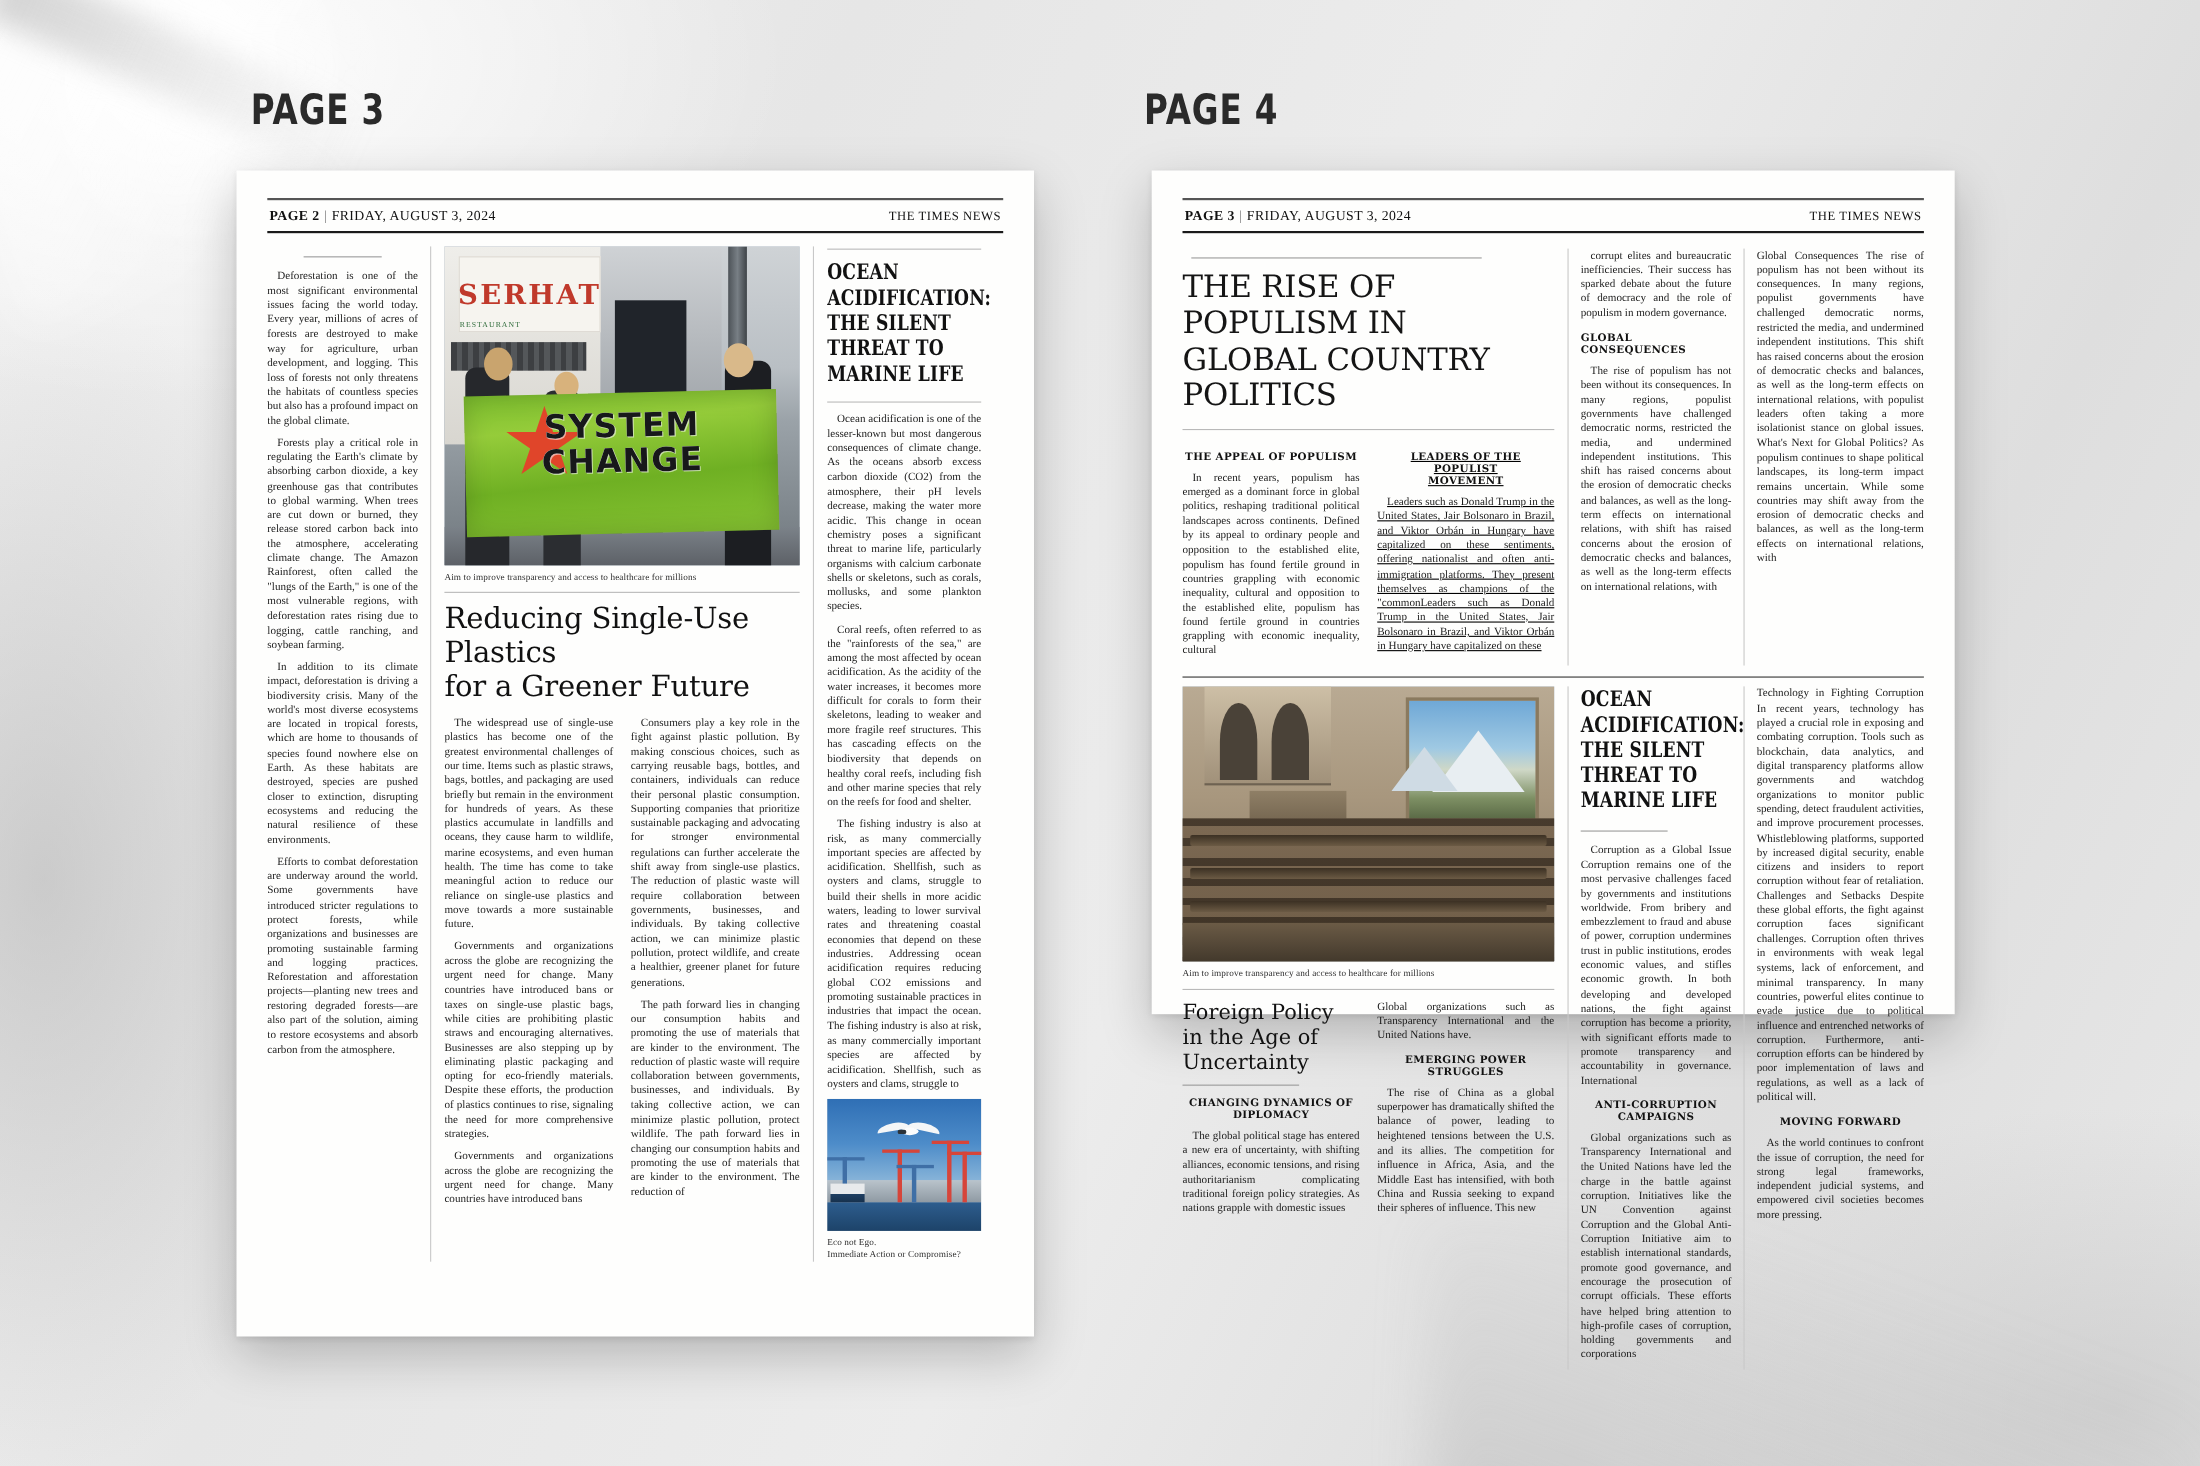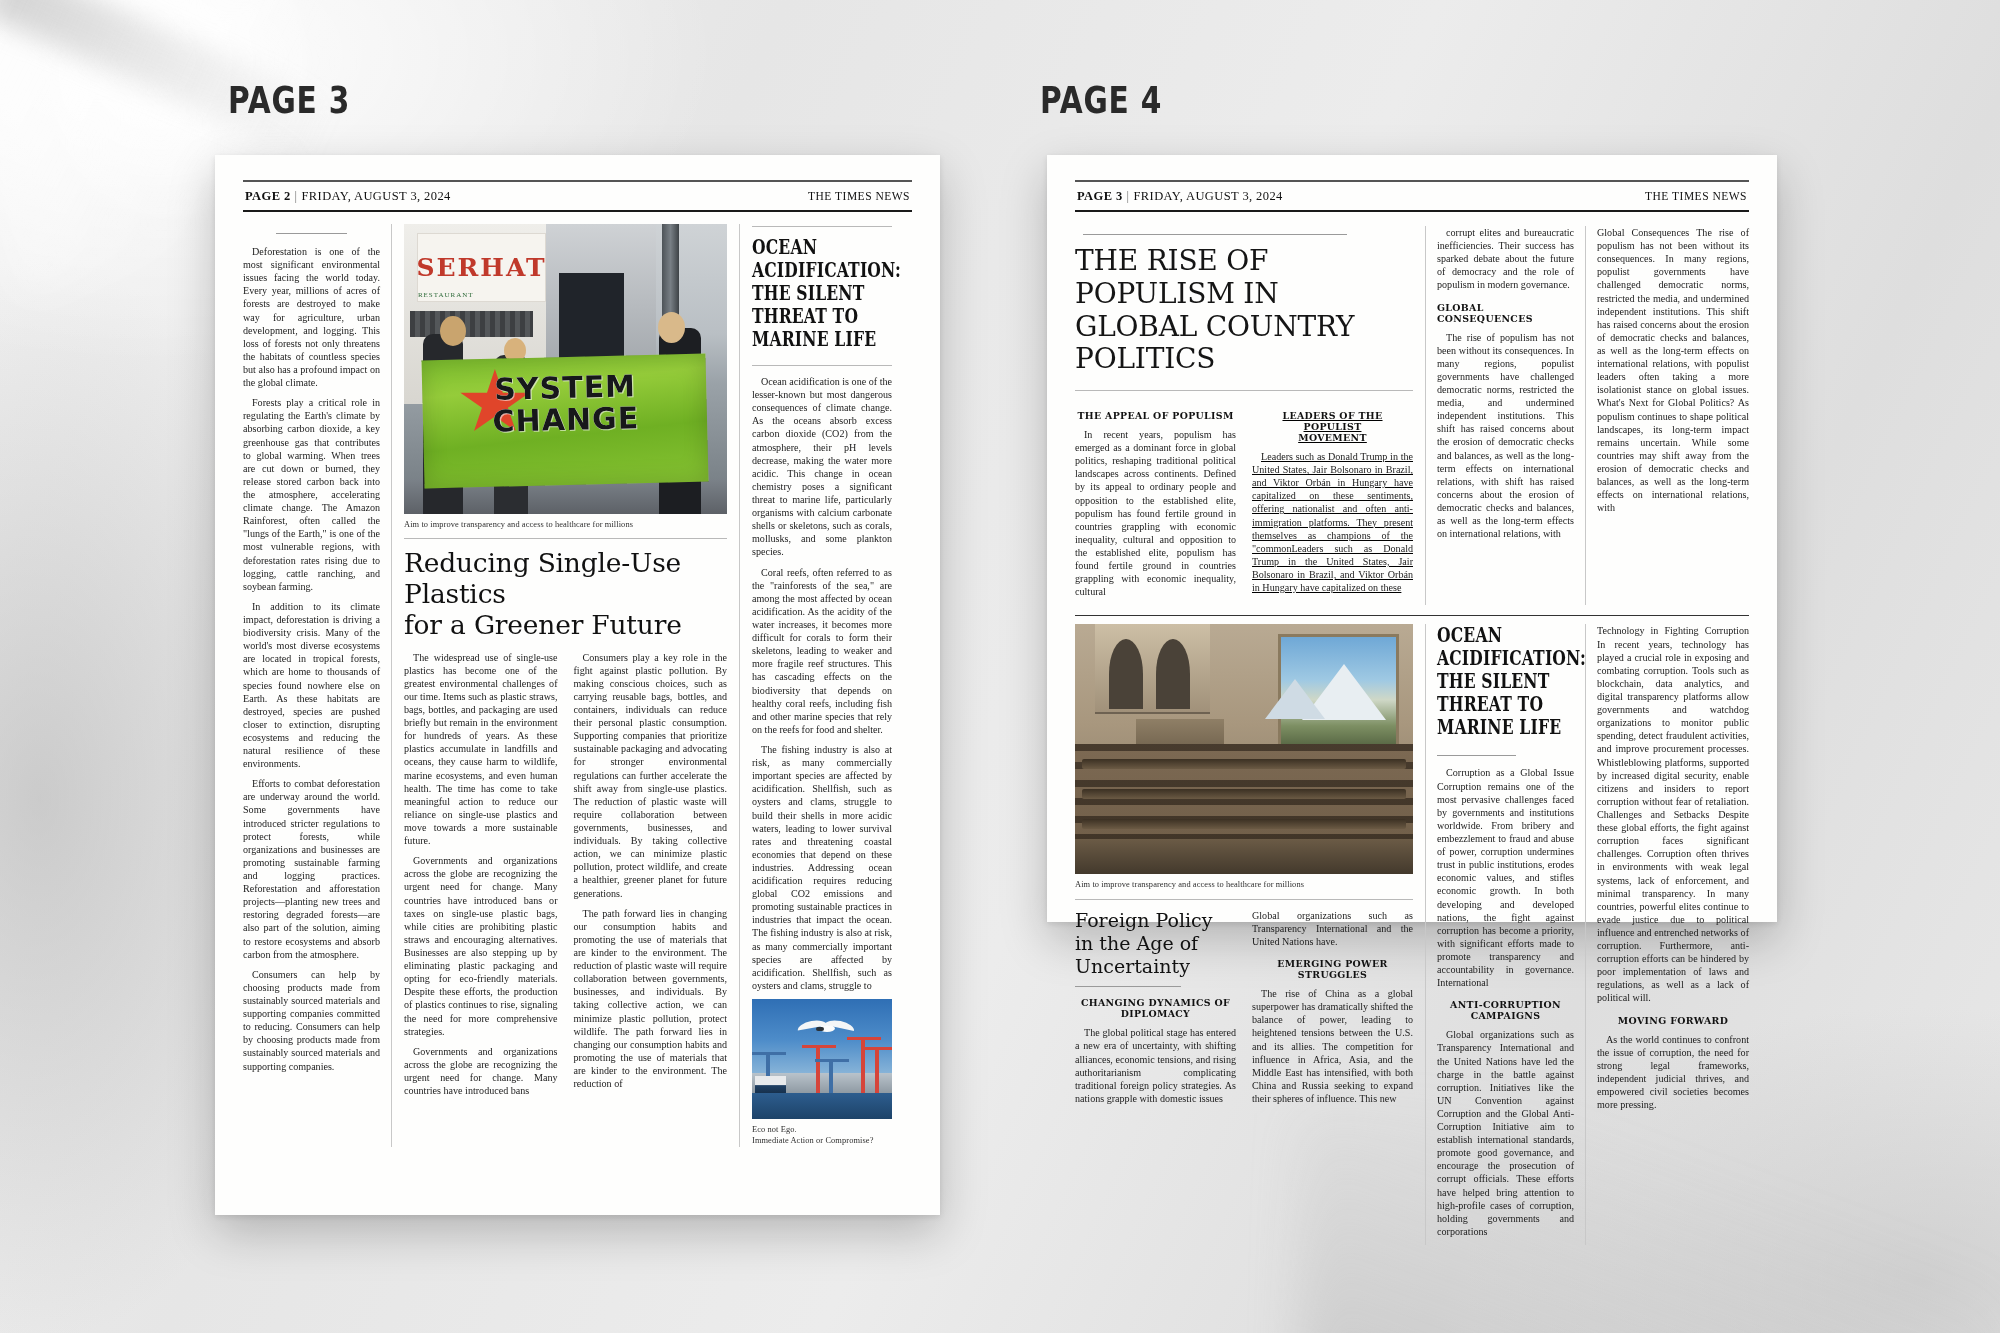--- a/index.html
+++ b/index.html
@@ -360,21 +360,20 @@
 
     <div class="cols" style="margin-top:12px;">
 
       <div class="col" style="width:148px; padding-right:11px;">
         <hr class="hr-short">
         <div>
           <p class="body">Deforestation is one of the most significant environmental issues facing the world today. Every year, millions of acres of forests are destroyed to make way for agriculture, urban development, and logging. This loss of forests not only threatens the habitats of countless species but also has a profound impact on the global climate.</p>
           <p class="body">Forests play a critical role in regulating the Earth's climate by absorbing carbon dioxide, a key greenhouse gas that contributes to global warming. When trees are cut down or burned, they release stored carbon back into the atmosphere, accelerating climate change. The Amazon Rainforest, often called the "lungs of the Earth," is one of the most vulnerable regions, with deforestation rates rising due to logging, cattle ranching, and soybean farming.</p>
           <p class="body">In addition to its climate impact, deforestation is driving a biodiversity crisis. Many of the world's most diverse ecosystems are located in tropical forests, which are home to thousands of species found nowhere else on Earth. As these habitats are destroyed, species are pushed closer to extinction, disrupting ecosystems and reducing the natural resilience of these environments.</p>
           <p class="body">Efforts to combat deforestation are underway around the world. Some governments have introduced stricter regulations to protect forests, while organizations and businesses are promoting sustainable farming and logging practices. Reforestation and afforestation projects—planting new trees and restoring degraded forests—are also part of the solution, aiming to restore ecosystems and absorb carbon from the atmosphere.</p>
-          <p class="body">Consumers can help by choosing products made from sustainably sourced materials and supporting companies committed to reducing. Consumers can help by choosing products made from sustainably sourced materials and supporting companies.</p>
         </div>
       </div>
 
       <div class="col rule-l" style="width:348px; padding:0 12px;">
 
         <div class="photo" id="photo-protest">
           <div class="sky"></div>
           <div class="bldg-left"></div>
           <div class="bldg-mid"></div>
           <div class="door"></div>
@@ -542,18 +541,18 @@
         <h2 class="condensed-head">OCEAN ACIDIFICATION:<br>THE SILENT THREAT TO<br>MARINE LIFE</h2>
         <hr class="hr-short-l" style="width:58%; margin-top:16px;">
         <p class="body">Corruption as a Global Issue Corruption remains one of the most pervasive challenges faced by governments and institutions worldwide. From bribery and embezzlement to fraud and abuse of power, corruption undermines trust in public institutions, erodes economic values, and stifles economic growth. In both developing and developed nations, the fight against corruption has become a priority, with significant efforts made to promote transparency and accountability in governance. International</p>
         <h3 class="sub">ANTI-CORRUPTION<br>CAMPAIGNS</h3>
         <p class="body">Global organizations such as Transparency International and the United Nations have led the charge in the battle against corruption. Initiatives like the UN Convention against Corruption and the Global Anti-Corruption Initiative aim to establish international standards, promote good governance, and encourage the prosecution of corrupt officials. These efforts have helped bring attention to high-profile cases of corruption, holding governments and corporations</p>
       </div>
 
       <div class="col rule-l" style="width:164px; padding-left:11px;">
         <p class="body noind">Technology in Fighting Corruption In recent years, technology has played a crucial role in exposing and combating corruption. Tools such as blockchain, data analytics, and digital transparency platforms allow governments and watchdog organizations to monitor public spending, detect fraudulent activities, and improve procurement processes. Whistleblowing platforms, supported by increased digital security, enable citizens and insiders to report corruption without fear of retaliation. Challenges and Setbacks Despite these global efforts, the fight against corruption faces significant challenges. Corruption often thrives in environments with weak legal systems, lack of enforcement, and minimal transparency. In many countries, powerful elites continue to evade justice due to political influence and entrenched networks of corruption. Furthermore, anti-corruption efforts can be hindered by poor implementation of laws and regulations, as well as a lack of political will.</p>
         <h3 class="sub">MOVING FORWARD</h3>
-        <p class="body">As the world continues to confront the issue of corruption, the need for strong legal frameworks, independent judicial thrives, and empowered civil societies becomes more pressing.</p>
+        <p class="body">As the world continues to confront the issue of corruption, the need for strong legal frameworks, independent judicial systems, and empowered civil societies becomes more pressing.</p>
       </div>
 
     </div>
   </div>
 </div>
 
 </body></html>

